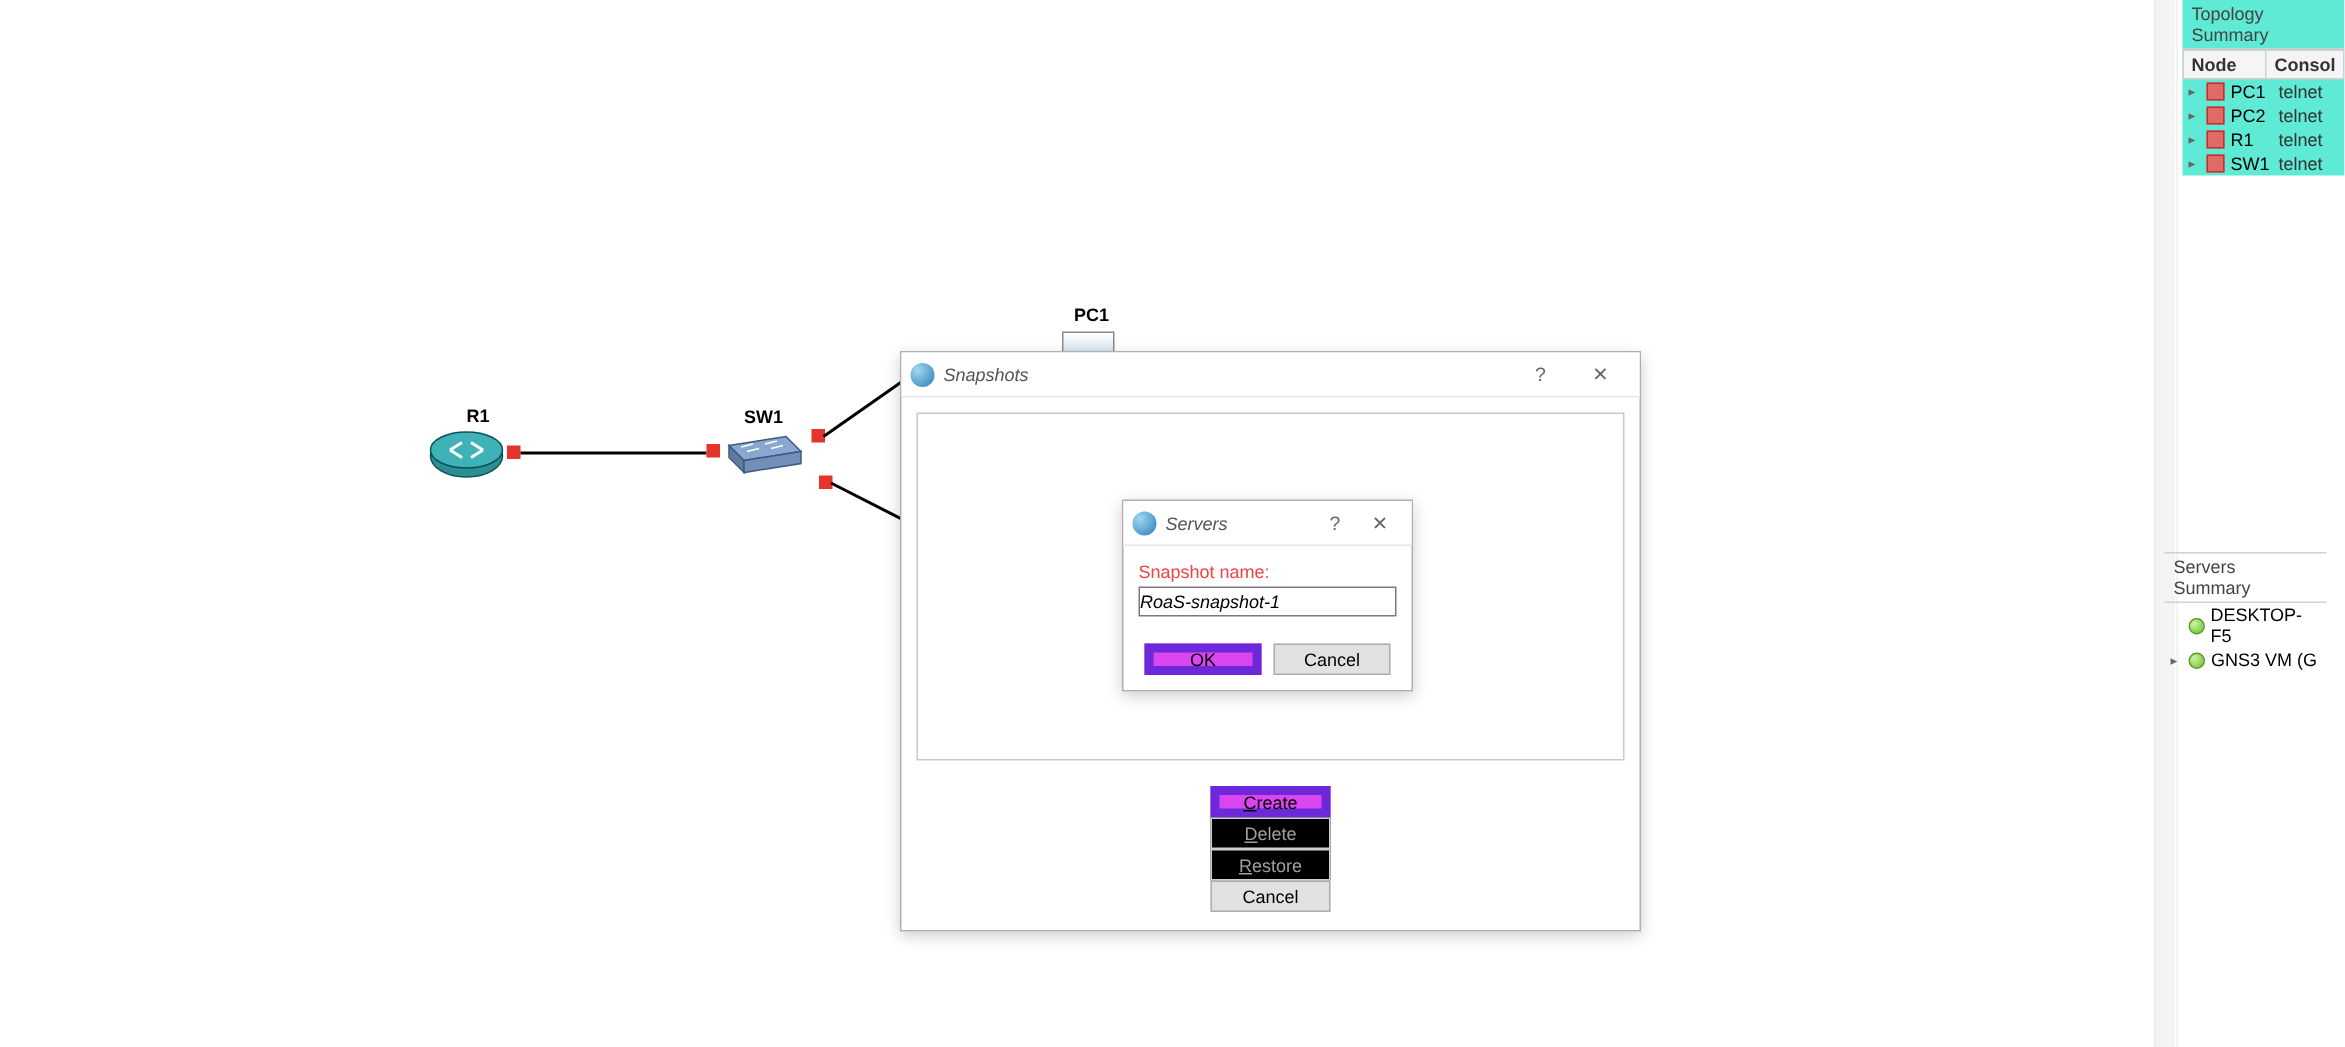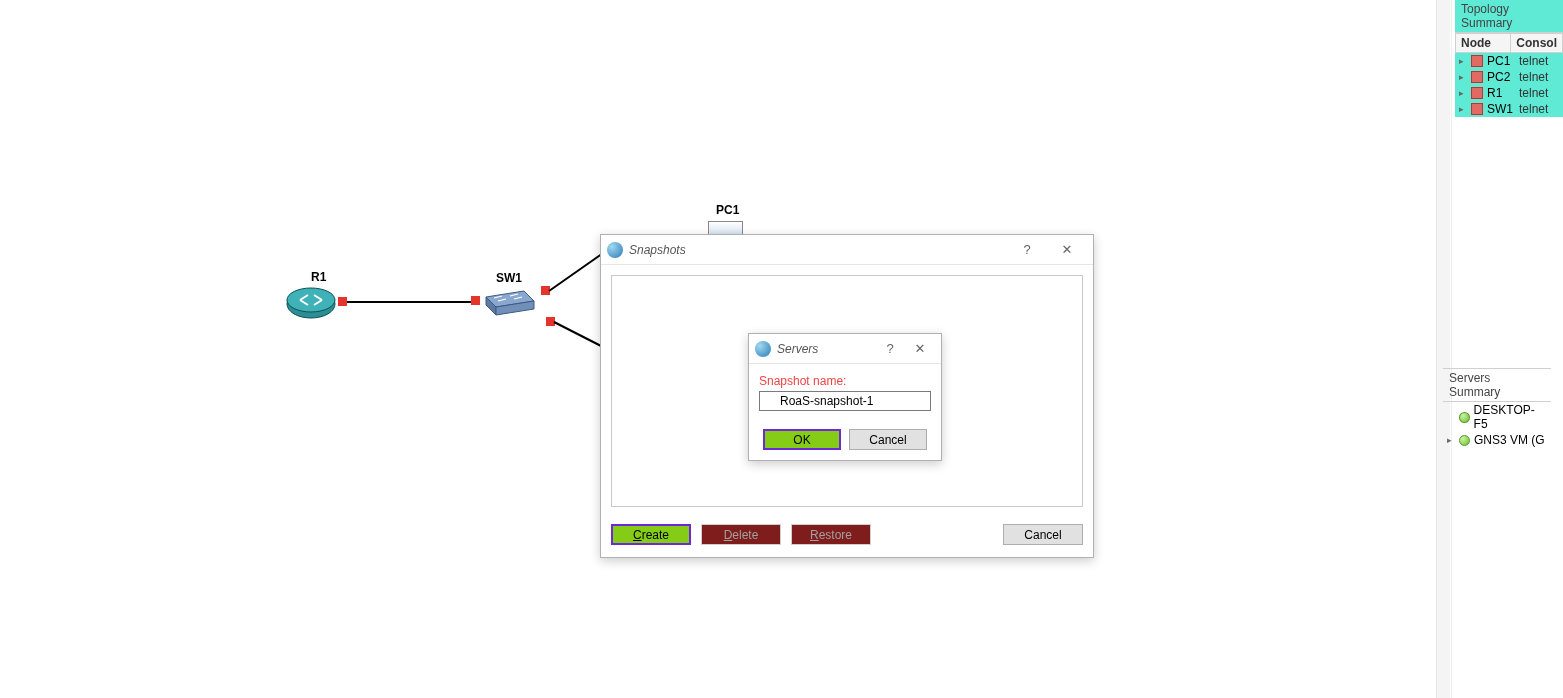--- a/index.html
+++ b/index.html
@@ -39,30 +39,30 @@
 
   
   .dialog { position: absolute; background: #fff; border: 1px solid #b0b0b0; box-shadow: 0 3px 10px rgba(0,0,0,.2); }
   .titlebar { display: flex; align-items: center; height: 30px; background: #fff; border-bottom: 1px solid #e6e6e6; padding: 0 6px; font-size: 12px; color: #555; }
   .titlebar .title-text { flex: 1; margin-left: 6px; font-style: italic; }
   .titlebar .win-btn { width: 40px; height: 28px; display: flex; align-items: center; justify-content: center; color: #666; font-size: 13px; }
   .gns3-icon { width: 16px; height: 16px; border-radius: 50%; background: radial-gradient(circle at 30% 30%, #a0d8ef, #2b7bb9); position: relative; }
 
   .snapshots { left: 600px; top: 234px; width: 494px; }
   .snapshots .list-area { margin: 10px; height: 232px; border: 1px solid #c9c9c9; background: #fff; }
-  .snapshots .btn-row { display: flex; gap: 10px; padding: 7px 10px 12px; align-items: center; }
+  .snapshots .btn-row { display: flex; padding: 7px 10px 12px; align-items: center; flex-direction: column; }
   .btn { min-width: 80px; height: 21px; font-size: 12px; background: #e1e1e1; border: 1px solid #adadad; display: inline-flex; align-items: center; justify-content: center; color: #000; }
-  .btn.focus { border: 2px solid #6d28d9; background: #84cc16; }
-  .btn.disabled { color: #a0a0a0; background: #7f1d1d; border-color: #d0d0d0; }
+  .btn.focus { border: 6px solid #6d28d9; background: #d946ef; }
+  .btn.disabled { color: #a0a0a0; background: #000000; border-color: #d0d0d0; }
   .btn .underline { text-decoration: underline; }
 
   .snapshot-dlg { left: 748px; top: 333px; width: 194px; }
   .snapshot-dlg .body { padding: 10px 10px 10px; font-size: 12px; }
   .snapshot-dlg label { display: block; margin-bottom: 3px; color: #ef4444; }
-  .snapshot-dlg input { width: 100%; height: 20px; font-size: 12px; padding: 1px 20px; border: 1px solid #7a7a7a; }
+  .snapshot-dlg input { width: 100%; height: 20px; font-size: 12px; padding: 1px 0; border: 1px solid #7a7a7a; font-style: italic; }
   .snapshot-dlg .dlg-btn-row { display: flex; gap: 8px; justify-content: center; padding: 8px 10px 10px; }
 
   
   .annot-arrow { position: absolute; left: 655px; top: 415px; width: 28px; height: 94px; }
 
   .scroll-stub { position: absolute; right: 113px; top: 0; width: 14px; height: 698px; background: #f4f4f4; border-left: 1px solid #e6e6e6; }
 </style>
 </head>
 <body>
 

